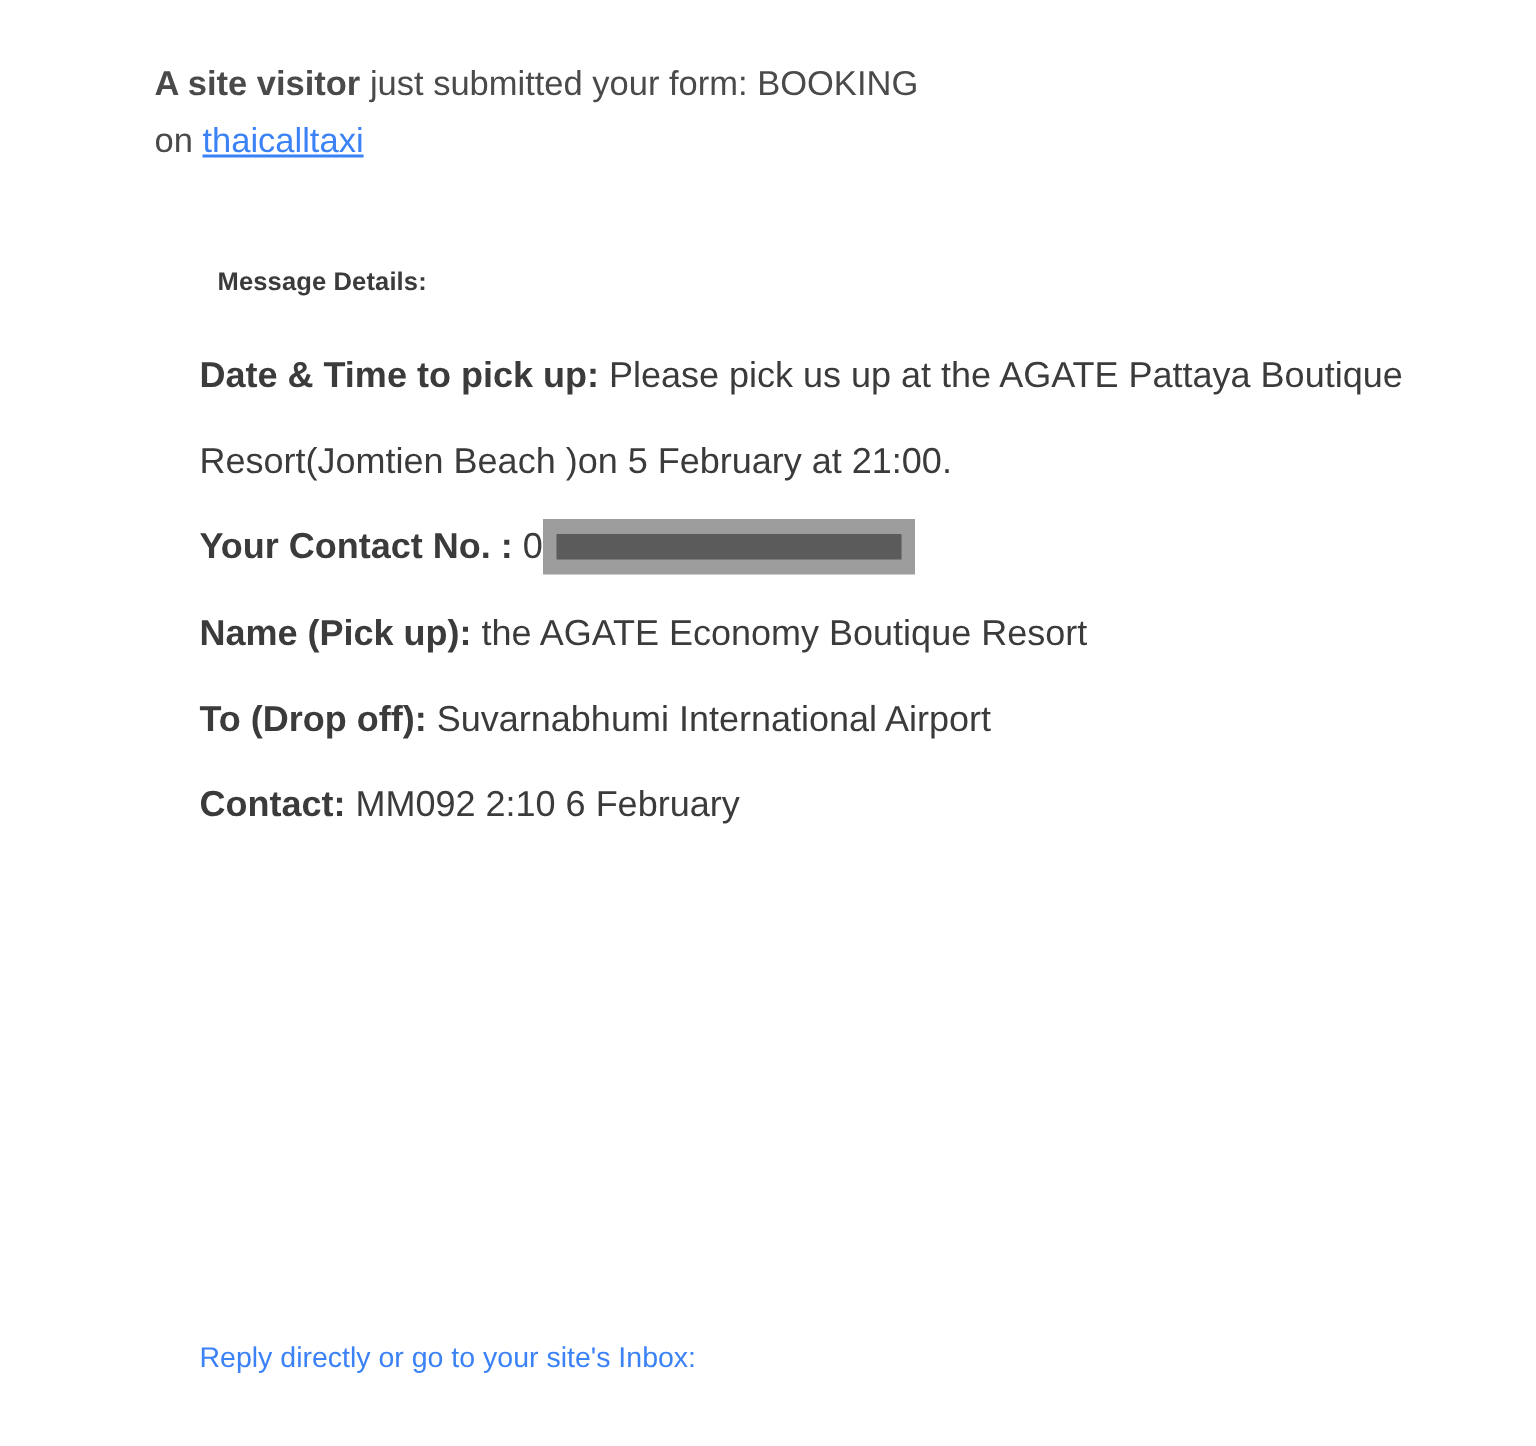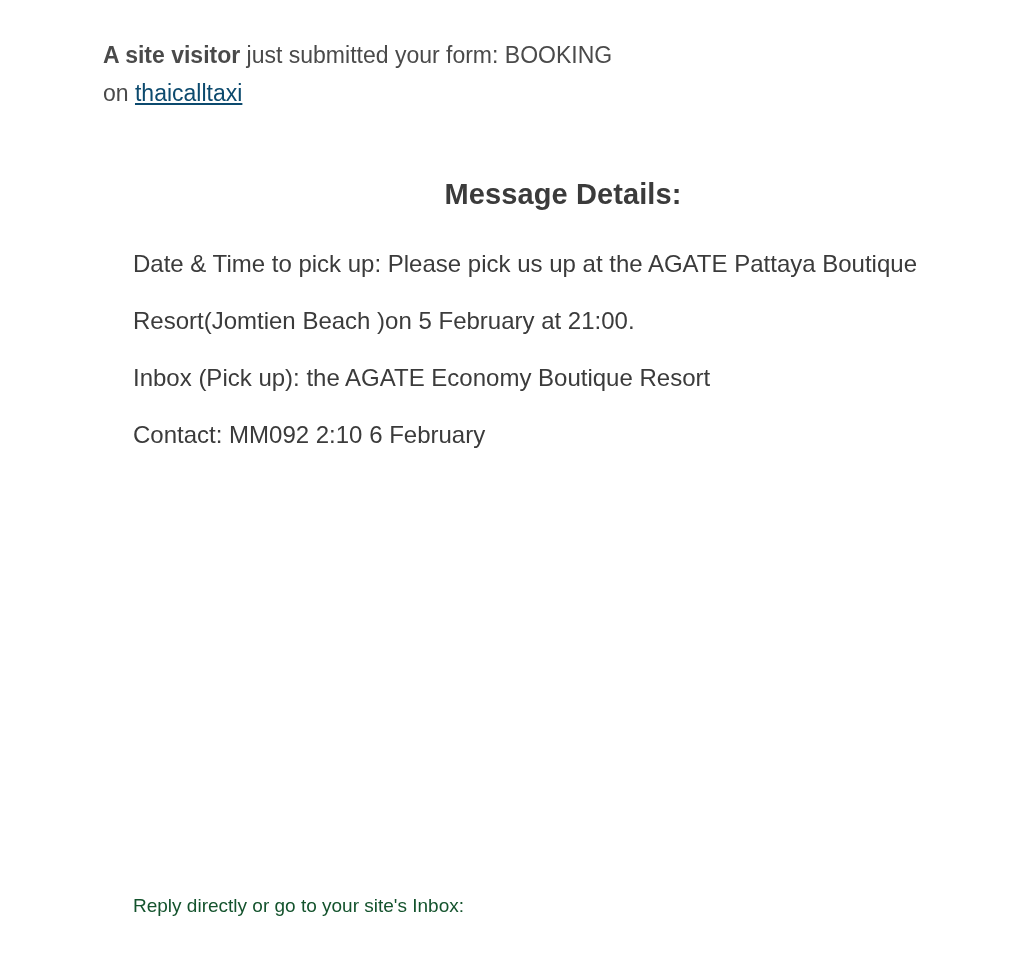--- a/index.html
+++ b/index.html
@@ -28,51 +28,50 @@
     width: 820px;
     font-size: 23px;
     line-height: 38px;
     color: #4a4a4a;
   }
   .notice .strong {
     font-weight: bold;
     color: #4a4a4a;
   }
   .notice .site-link {
-    color: #0c4a6e;
+    color: #3b82f6;
     text-decoration: underline;
   }
   
   .details {
     position: absolute;
     left: 133px;
     top: 178px;
     width: 860px;
   }
   .details-title {
-    font-size: 29px;
+    font-size: 17px;
     font-weight: bold;
     color: #3b3b3b;
-    margin: 0 0 24px 0;
+    margin: 0 0 24px 12px;
     letter-spacing: 0.1px;
-    text-align: center;
   }
   .row {
     font-size: 24px;
     line-height: 57px;
     color: #3b3b3b;
     white-space: nowrap;
     position: relative;
   }
   .row.wrap {
     white-space: normal;
     line-height: 57px;
   }
   .label {
-    font-weight: normal;
+    font-weight: bold;
   }
   .value {
     font-weight: normal;
   }
   
   .redact-wrap {
     position: relative;
     display: inline-block;
     vertical-align: middle;
   }
@@ -96,21 +95,21 @@
   .redact-phone .redact-outer { padding: 10px 9px; }
   .redact-phone .redact-inner { width: 230px; height: 17px; }
   .overlay-box { position: relative; z-index: 2; }
 
   
   .footer {
     position: absolute;
     left: 133px;
     top: 895px;
     font-size: 19px;
-    color: #14532d;
+    color: #3b82f6;
   }
 </style>
 </head>
 <body>
 
 <div class="page">
 
   <div class="notice">
     <span class="strong">A site visitor</span><span> just submitted your form: BOOKING</span><br>
     <span>on </span><a class="site-link" href="#">thaicalltaxi</a>
@@ -118,27 +117,33 @@
 
   <div class="details">
     <div class="details-title">Message Details:</div>
 
     <div class="row wrap">
       <span class="label">Date &amp; Time to pick up:</span><span class="value"> Please  pick us up at the AGATE  Pattaya Boutique Resort(Jomtien Beach )on 5 February  at 21:00.</span>
     </div>
 
 
 
+    <div class="row">
+      <span class="label">Your Contact No. :</span><span class="value"> 0</span><span class="redact-wrap redact-phone overlay-box"><span class="redact-outer"><span class="redact-inner"></span></span></span>
+    </div>
 
 
 
     <div class="row">
-      <span class="label">Inbox (Pick up):</span><span class="value"> the AGATE  Economy Boutique Resort</span>
+      <span class="label">Name (Pick up):</span><span class="value"> the AGATE  Economy Boutique Resort</span>
     </div>
 
+    <div class="row">
+      <span class="label">To (Drop off):</span><span class="value"> Suvarnabhumi International Airport</span>
+    </div>
 
     <div class="row">
       <span class="label">Contact:</span><span class="value"> MM092  2:10  6 February</span>
     </div>
   </div>
 
   <div class="footer">Reply directly or go to your site's Inbox:</div>
 
 </div>
 

